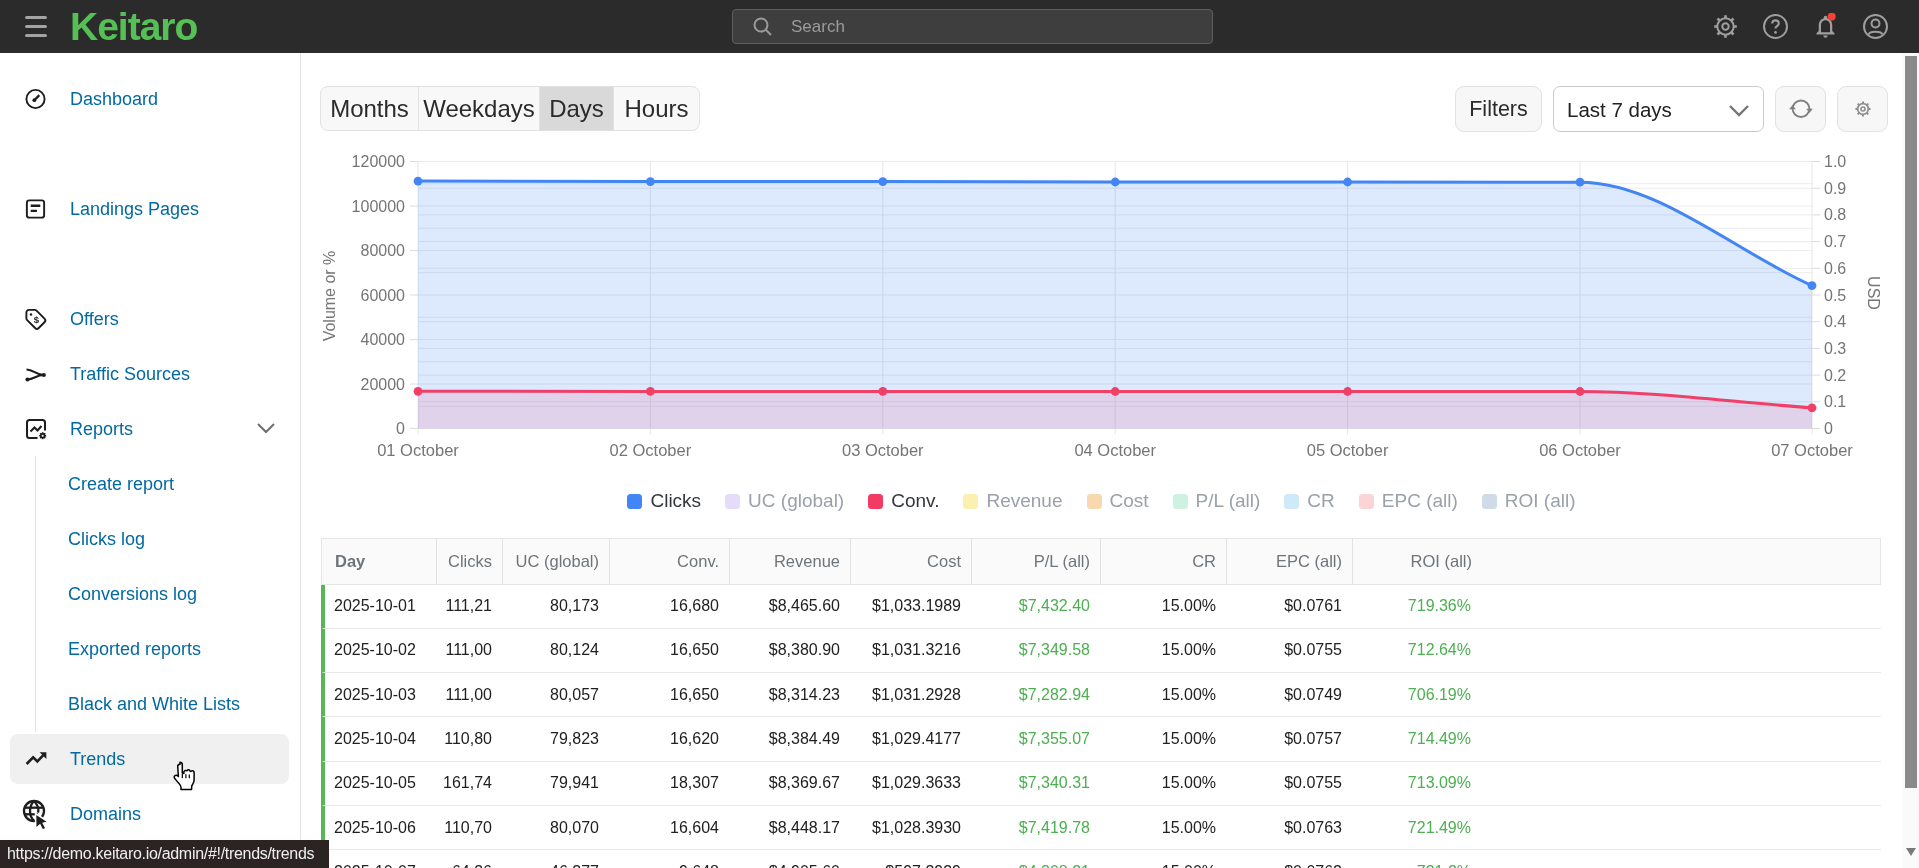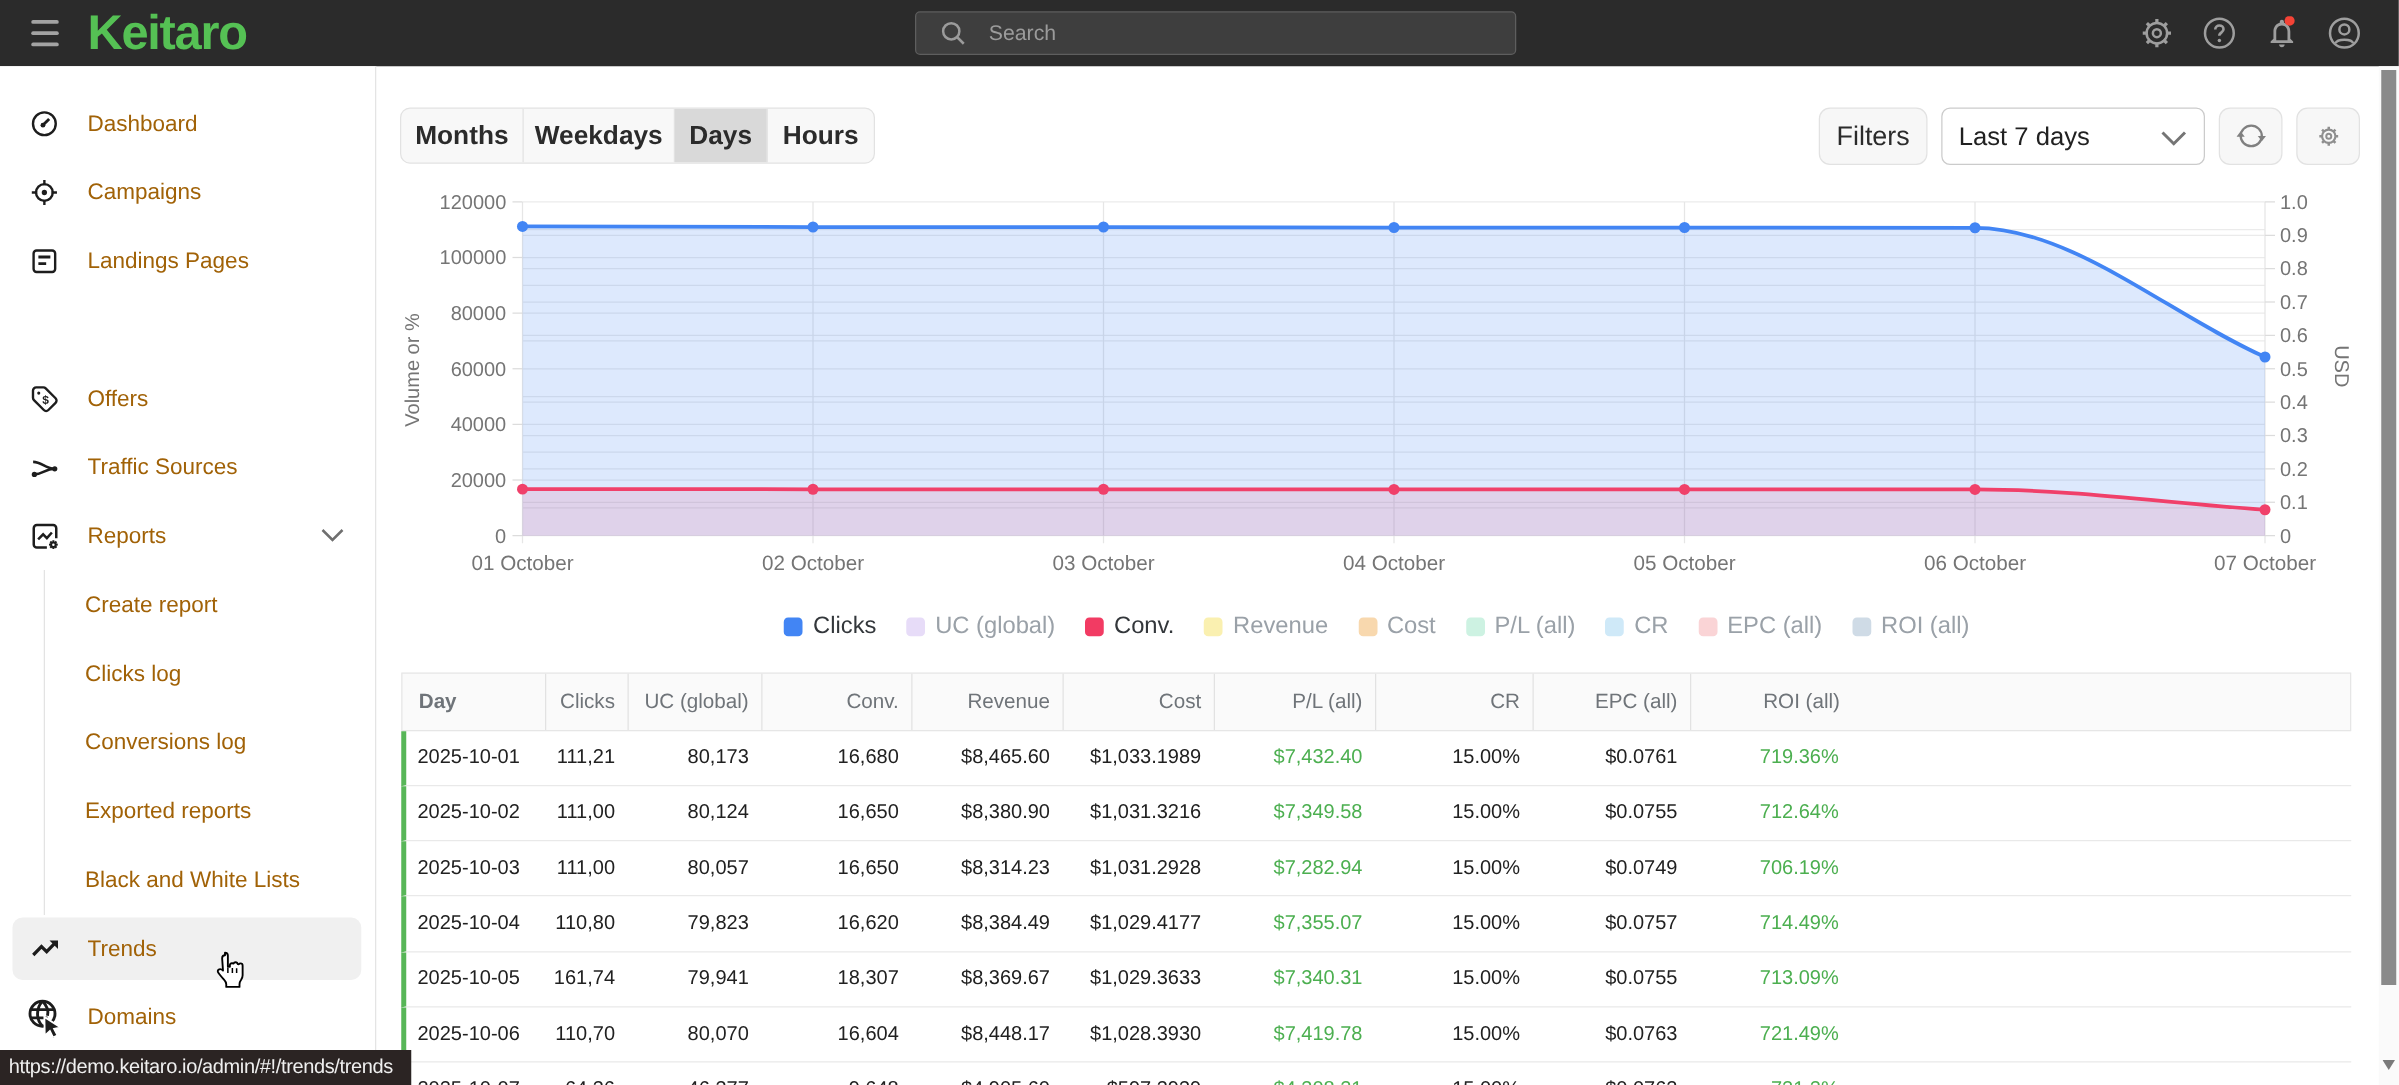--- a/index.html
+++ b/index.html
@@ -14,39 +14,39 @@
 #demo { position:absolute; left:208px; top:19px; font-size:15px; color:#8d8d8d;margin-top:46px; }
 #search { position:absolute; left:732px; top:9px; width:481px; height:35px; background:#3e3e3e;
   border:1px solid #5e5e5e; border-radius:4px; }
 #search span { position:absolute; left:58px; top:7px; font-size:17px; color:#9b9b9b; }
 .topicon { position:absolute; top:13px; }
 
 
 #sidebar { position:absolute; left:0; top:53px; width:301px; height:815px; background:#fff;
   border-right:1px solid #e4e4e4; }
 .mi { position:absolute; left:0; width:300px; height:55px; }
-.mi .lbl { position:absolute; left:70px; top:50%; transform:translateY(-50%); font-size:18px; color:#a16207;text-align:center; }
+.mi .lbl { position:absolute; left:70px; top:50%; transform:translateY(-50%); font-size:18px; color:#0369a1;text-align:center; }
 .mi svg.icon { position:absolute; left:24px; top:50%; transform:translateY(-50%); }
 .mi.sub .lbl { left:68px; }
 #subline { position:absolute; left:35px; top:403px; width:1px; height:276px; background:#e3e3e3; }
 #trends-hl { position:absolute; left:10px; top:681px; width:279px; height:50px; background:#f0f0f0; border-radius:8px; }
 
 
 #statusbar { position:absolute; left:0; top:840px; width:329px; height:28px; background:#2b2423; z-index:50; }
 #statusbar span { position:absolute; left:7px; top:5px; font-size:16px; color:#efefef; letter-spacing:-0.3px; }
 
 
 #sbtrack { position:absolute; left:1903px; top:53px; width:16px; height:815px; background:#fafafa; }
 #sbthumb { position:absolute; left:2px; top:3px; width:12px; height:732px; background:#8a8a8a; }
 
 
 #tabs { position:absolute; left:320px; top:86px; height:45px; display:flex; border:1px solid #e2e2e2;
   border-radius:8px; overflow:hidden; background:#f8f8f8; }
-#tabs .tab { font-size:21px; color:#2b2b2b; display:flex; align-items:center; justify-content:center;
-  border-right:1px solid #e2e2e2;font-weight:bold; }
+#tabs .tab { font-size:24px; color:#2b2b2b; display:flex; align-items:center; justify-content:center;
+  border-right:1px solid #e2e2e2; }
 #tabs .tab:last-child { border-right:none; }
 #tabs .sel { background:#d9d9d9; }
 .btn { position:absolute; top:86px; height:46px; background:#f7f7f7; border:1px solid #e2e2e2;
   border-radius:9px; display:flex; align-items:center; justify-content:center; }
 #filters { left:1455px; width:87px; font-size:21.5px; color:#2b2b2b; }
 #select { position:absolute; left:1553px; top:86px; width:211px; height:46px; background:#fff;
   border:1px solid #cbcbcb; border-radius:7px; }
 #select span { position:absolute; left:13px; top:11px; font-size:20.5px; color:#212121; }
 #btn-refresh { left:1775px; width:51px; }
 #btn-gear { left:1837px; width:51px; }
@@ -122,31 +122,20 @@
   <div id="subline"></div>
   <div id="trends-hl"></div>
 
   <div class="mi" style="top:18px">
     <svg class="icon" width="23" height="23" viewBox="0 0 24 24" fill="none" stroke="#1d1d1d" stroke-width="2">
       <circle cx="12" cy="12" r="9.5"></circle>
       <circle cx="10.8" cy="13.2" r="2" fill="#1d1d1d" stroke="none"></circle>
       <line x1="11.5" y1="12.5" x2="16" y2="8" stroke-width="2.4"></line>
     </svg>
     <span class="lbl">Dashboard</span>
-  </div>
-  <div class="mi" style="top:73px">
-    <svg class="icon" width="23" height="23" viewBox="0 0 24 24" fill="none" stroke="#1d1d1d" stroke-width="2">
-      <circle cx="12" cy="12" r="7"></circle>
-      <circle cx="12" cy="12" r="2.2" fill="#1d1d1d" stroke="none"></circle>
-      <line x1="12" y1="1.5" x2="12" y2="6"></line>
-      <line x1="12" y1="18" x2="12" y2="22.5"></line>
-      <line x1="1.5" y1="12" x2="6" y2="12"></line>
-      <line x1="18" y1="12" x2="22.5" y2="12"></line>
-    </svg>
-    <span class="lbl">Campaigns</span>
   </div>
   <div class="mi" style="top:128px">
     <svg class="icon" width="23" height="23" viewBox="0 0 24 24" fill="none" stroke="#1d1d1d" stroke-width="2">
       <rect x="3" y="3" width="18" height="18" rx="2.5"></rect>
       <line x1="7" y1="8.5" x2="17" y2="8.5" stroke-width="2.6"></line>
       <line x1="7" y1="14" x2="13.5" y2="14" stroke-width="2.2"></line>
     </svg>
     <span class="lbl">Landings Pages</span>
   </div>
   <div class="mi" style="top:238px">

